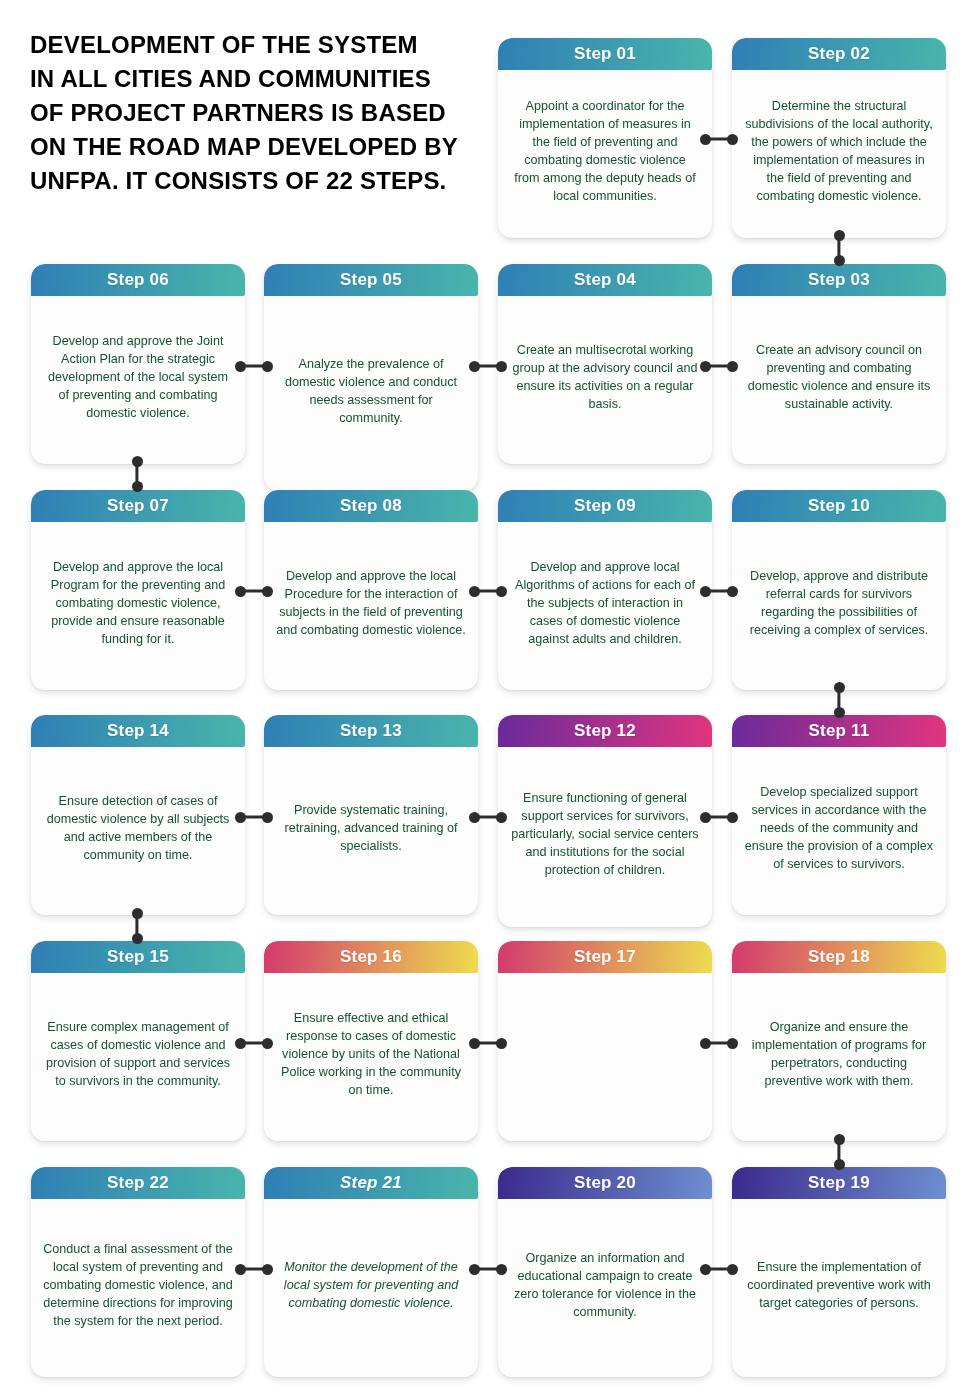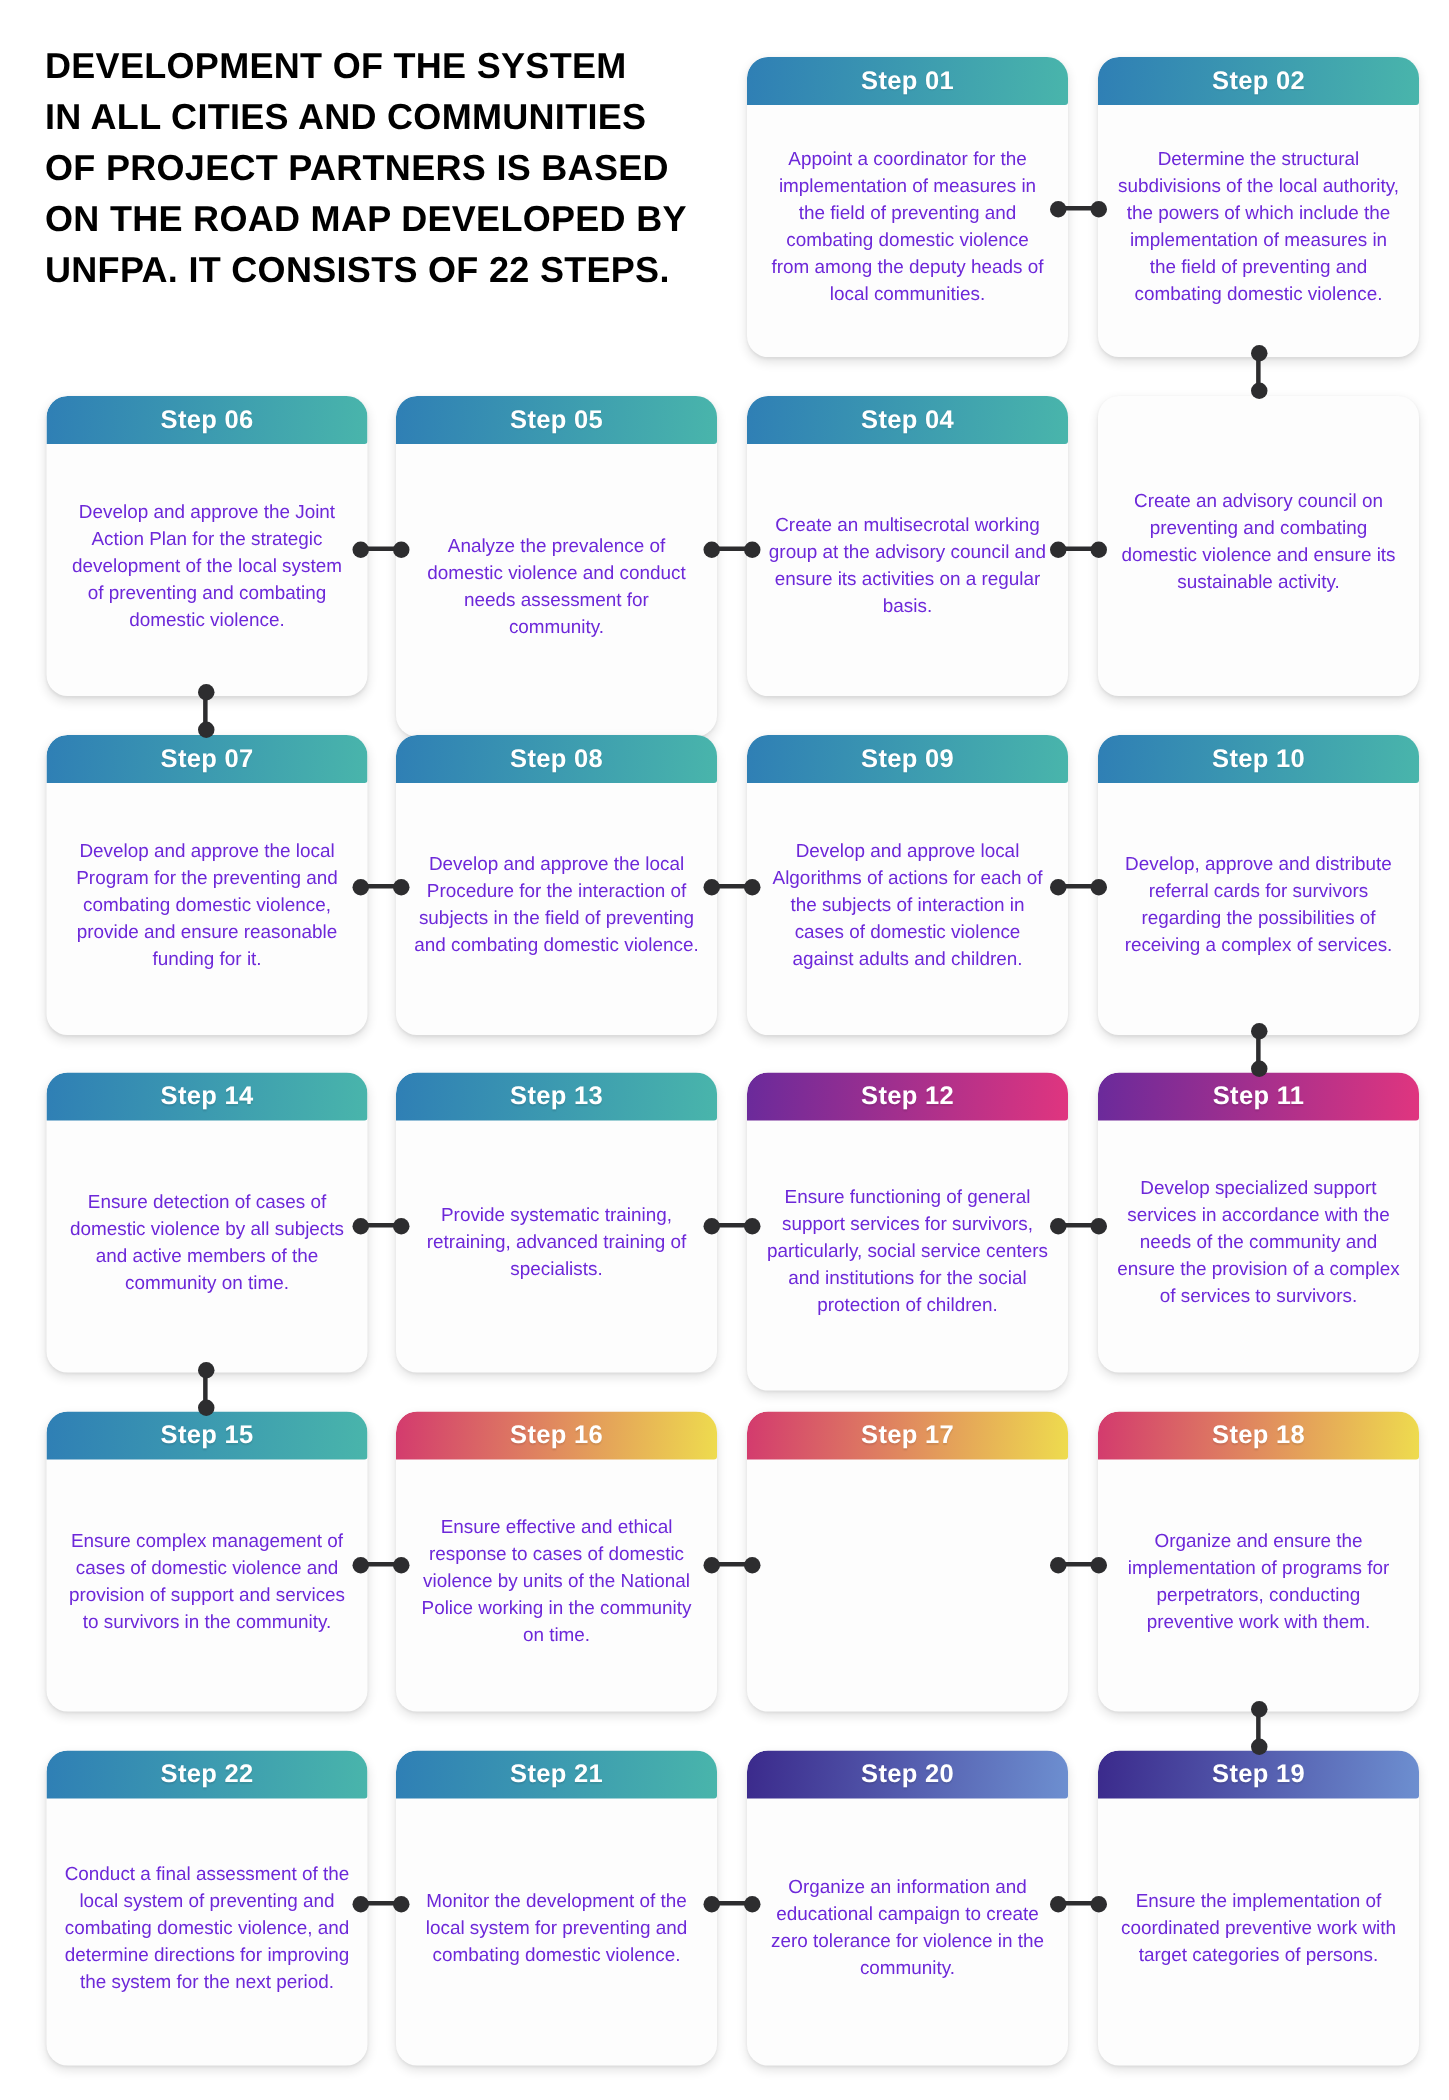--- a/index.html
+++ b/index.html
@@ -82,21 +82,21 @@
     flex: 1;
     display: flex;
     align-items: center;
     justify-content: center;
     padding: 8px 12px 14px 12px;
     box-sizing: border-box;
   }
   .card-text {
     font-size: 12.6px;
     line-height: 1.43;
-    color: #6d28d9;
+    color: #14532d;
     text-align: center;
     margin: 0;
   }
 
   
   .conn-h {
     position: absolute;
     width: 38px;
     height: 12px;
     display: flex;
@@ -198,20 +198,23 @@
       </div>
       <div class="card" style="left: 498px; top: 264px; height: 200px;">
         <div class="card-header" style="background: linear-gradient(95deg, rgb(47, 127, 181) 0%, rgb(73, 181, 171) 100%);">
           <span class="card-header-label">Step 04</span>
         </div>
         <div class="card-body">
           <p class="card-text">Create an multisecrotal working group at the advisory council and ensure its activities on a regular basis.</p>
         </div>
       </div>
       <div class="card" style="left: 732px; top: 264px; height: 200px;">
+        <div class="card-header" style="background: linear-gradient(95deg, rgb(47, 127, 181) 0%, rgb(73, 181, 171) 100%);">
+          <span class="card-header-label">Step 03</span>
+        </div>
         <div class="card-body">
           <p class="card-text">Create an advisory council on preventing and combating domestic violence and ensure its sustainable activity.</p>
         </div>
       </div>
       <div class="card" style="left: 31px; top: 490px; height: 200px;">
         <div class="card-header" style="background: linear-gradient(95deg, rgb(47, 127, 181) 0%, rgb(73, 181, 171) 100%);">
           <span class="card-header-label">Step 07</span>
         </div>
         <div class="card-body">
           <p class="card-text">Develop and approve the local Program for the preventing and combating domestic violence, provide and ensure reasonable funding for it.</p>
@@ -303,21 +306,21 @@
         </div>
       </div>
       <div class="card" style="left: 31px; top: 1167px; height: 210px;">
         <div class="card-header" style="background: linear-gradient(95deg, rgb(47, 127, 181) 0%, rgb(73, 181, 171) 100%);">
           <span class="card-header-label">Step 22</span>
         </div>
         <div class="card-body">
           <p class="card-text">Conduct a final assessment of the local system of preventing and combating domestic violence, and determine directions for improving the system for the next period.</p>
         </div>
       </div>
-      <div class="card" style="left: 264px; top: 1167px; height: 210px;">
+      <div class="card" style="left: 264px; top: 1167px; height: 210px; font-style: italic;">
         <div class="card-header" style="background: linear-gradient(95deg, rgb(47, 127, 181) 0%, rgb(73, 181, 171) 100%);">
           <span class="card-header-label">Step 21</span>
         </div>
         <div class="card-body">
           <p class="card-text">Monitor the development of the local system for preventing and combating domestic violence.</p>
         </div>
       </div>
       <div class="card" style="left: 498px; top: 1167px; height: 210px;">
         <div class="card-header" style="background: linear-gradient(95deg, rgb(59, 42, 140) 0%, rgb(109, 143, 208) 100%);">
           <span class="card-header-label">Step 20</span>

